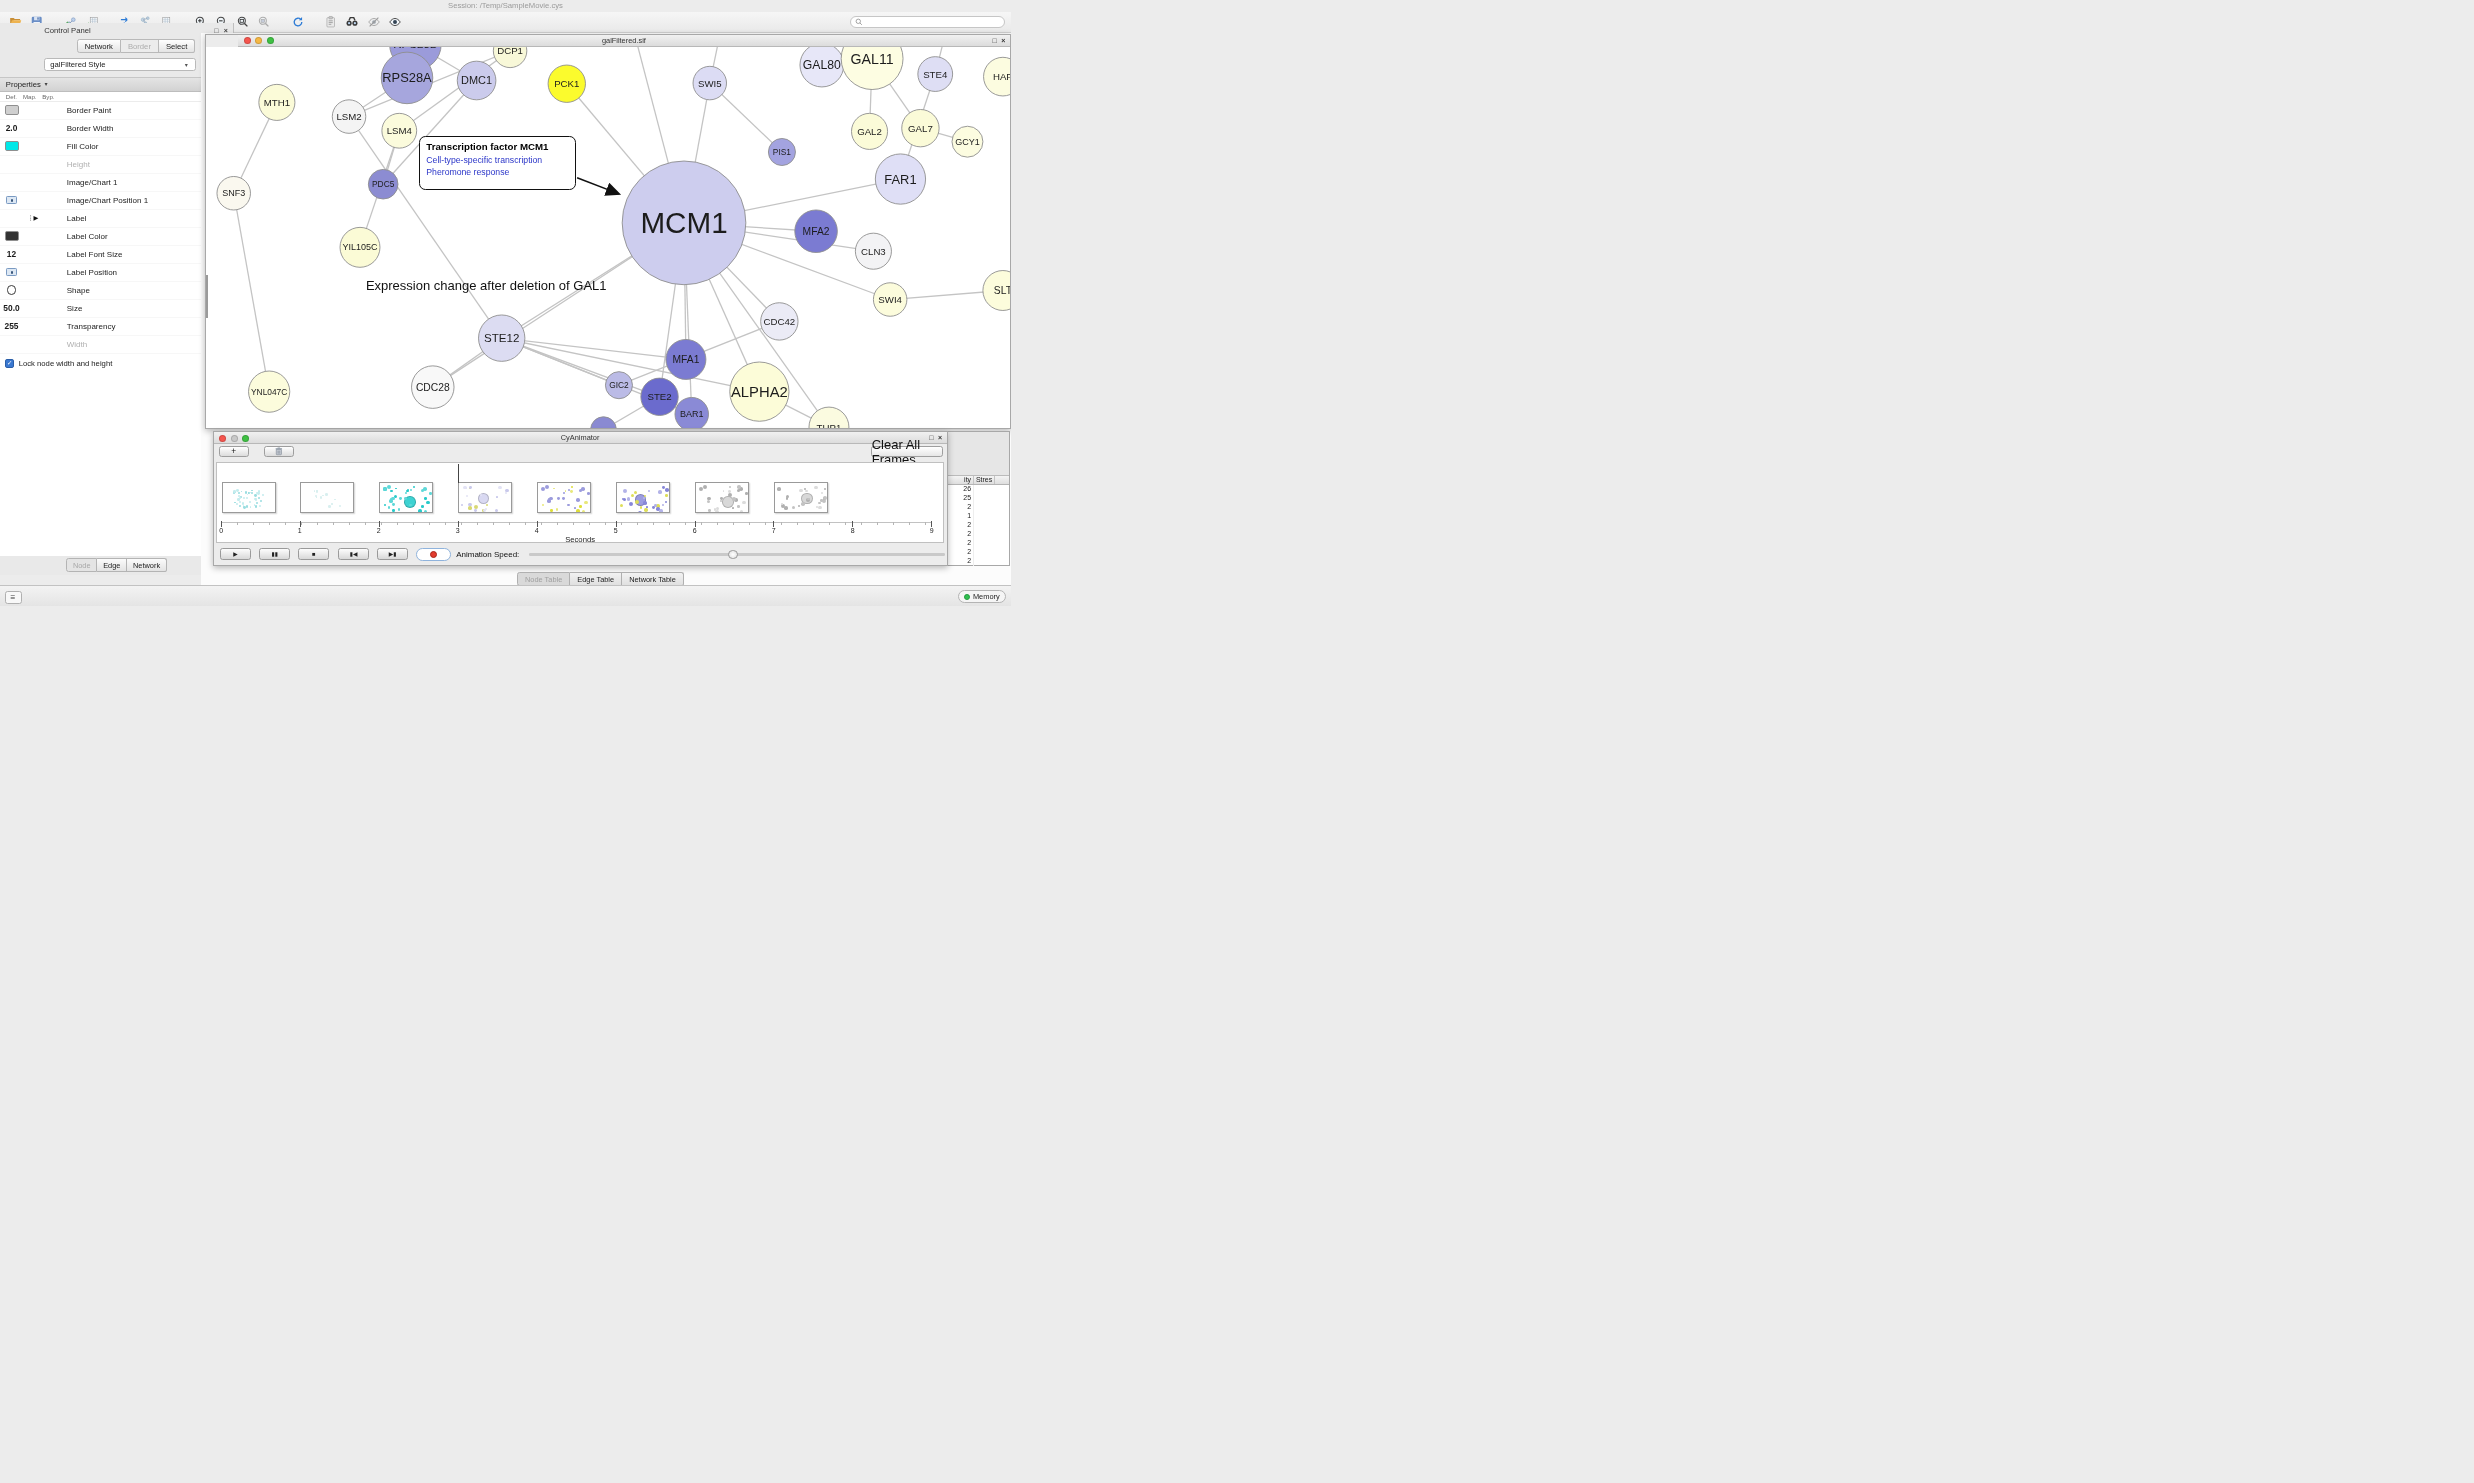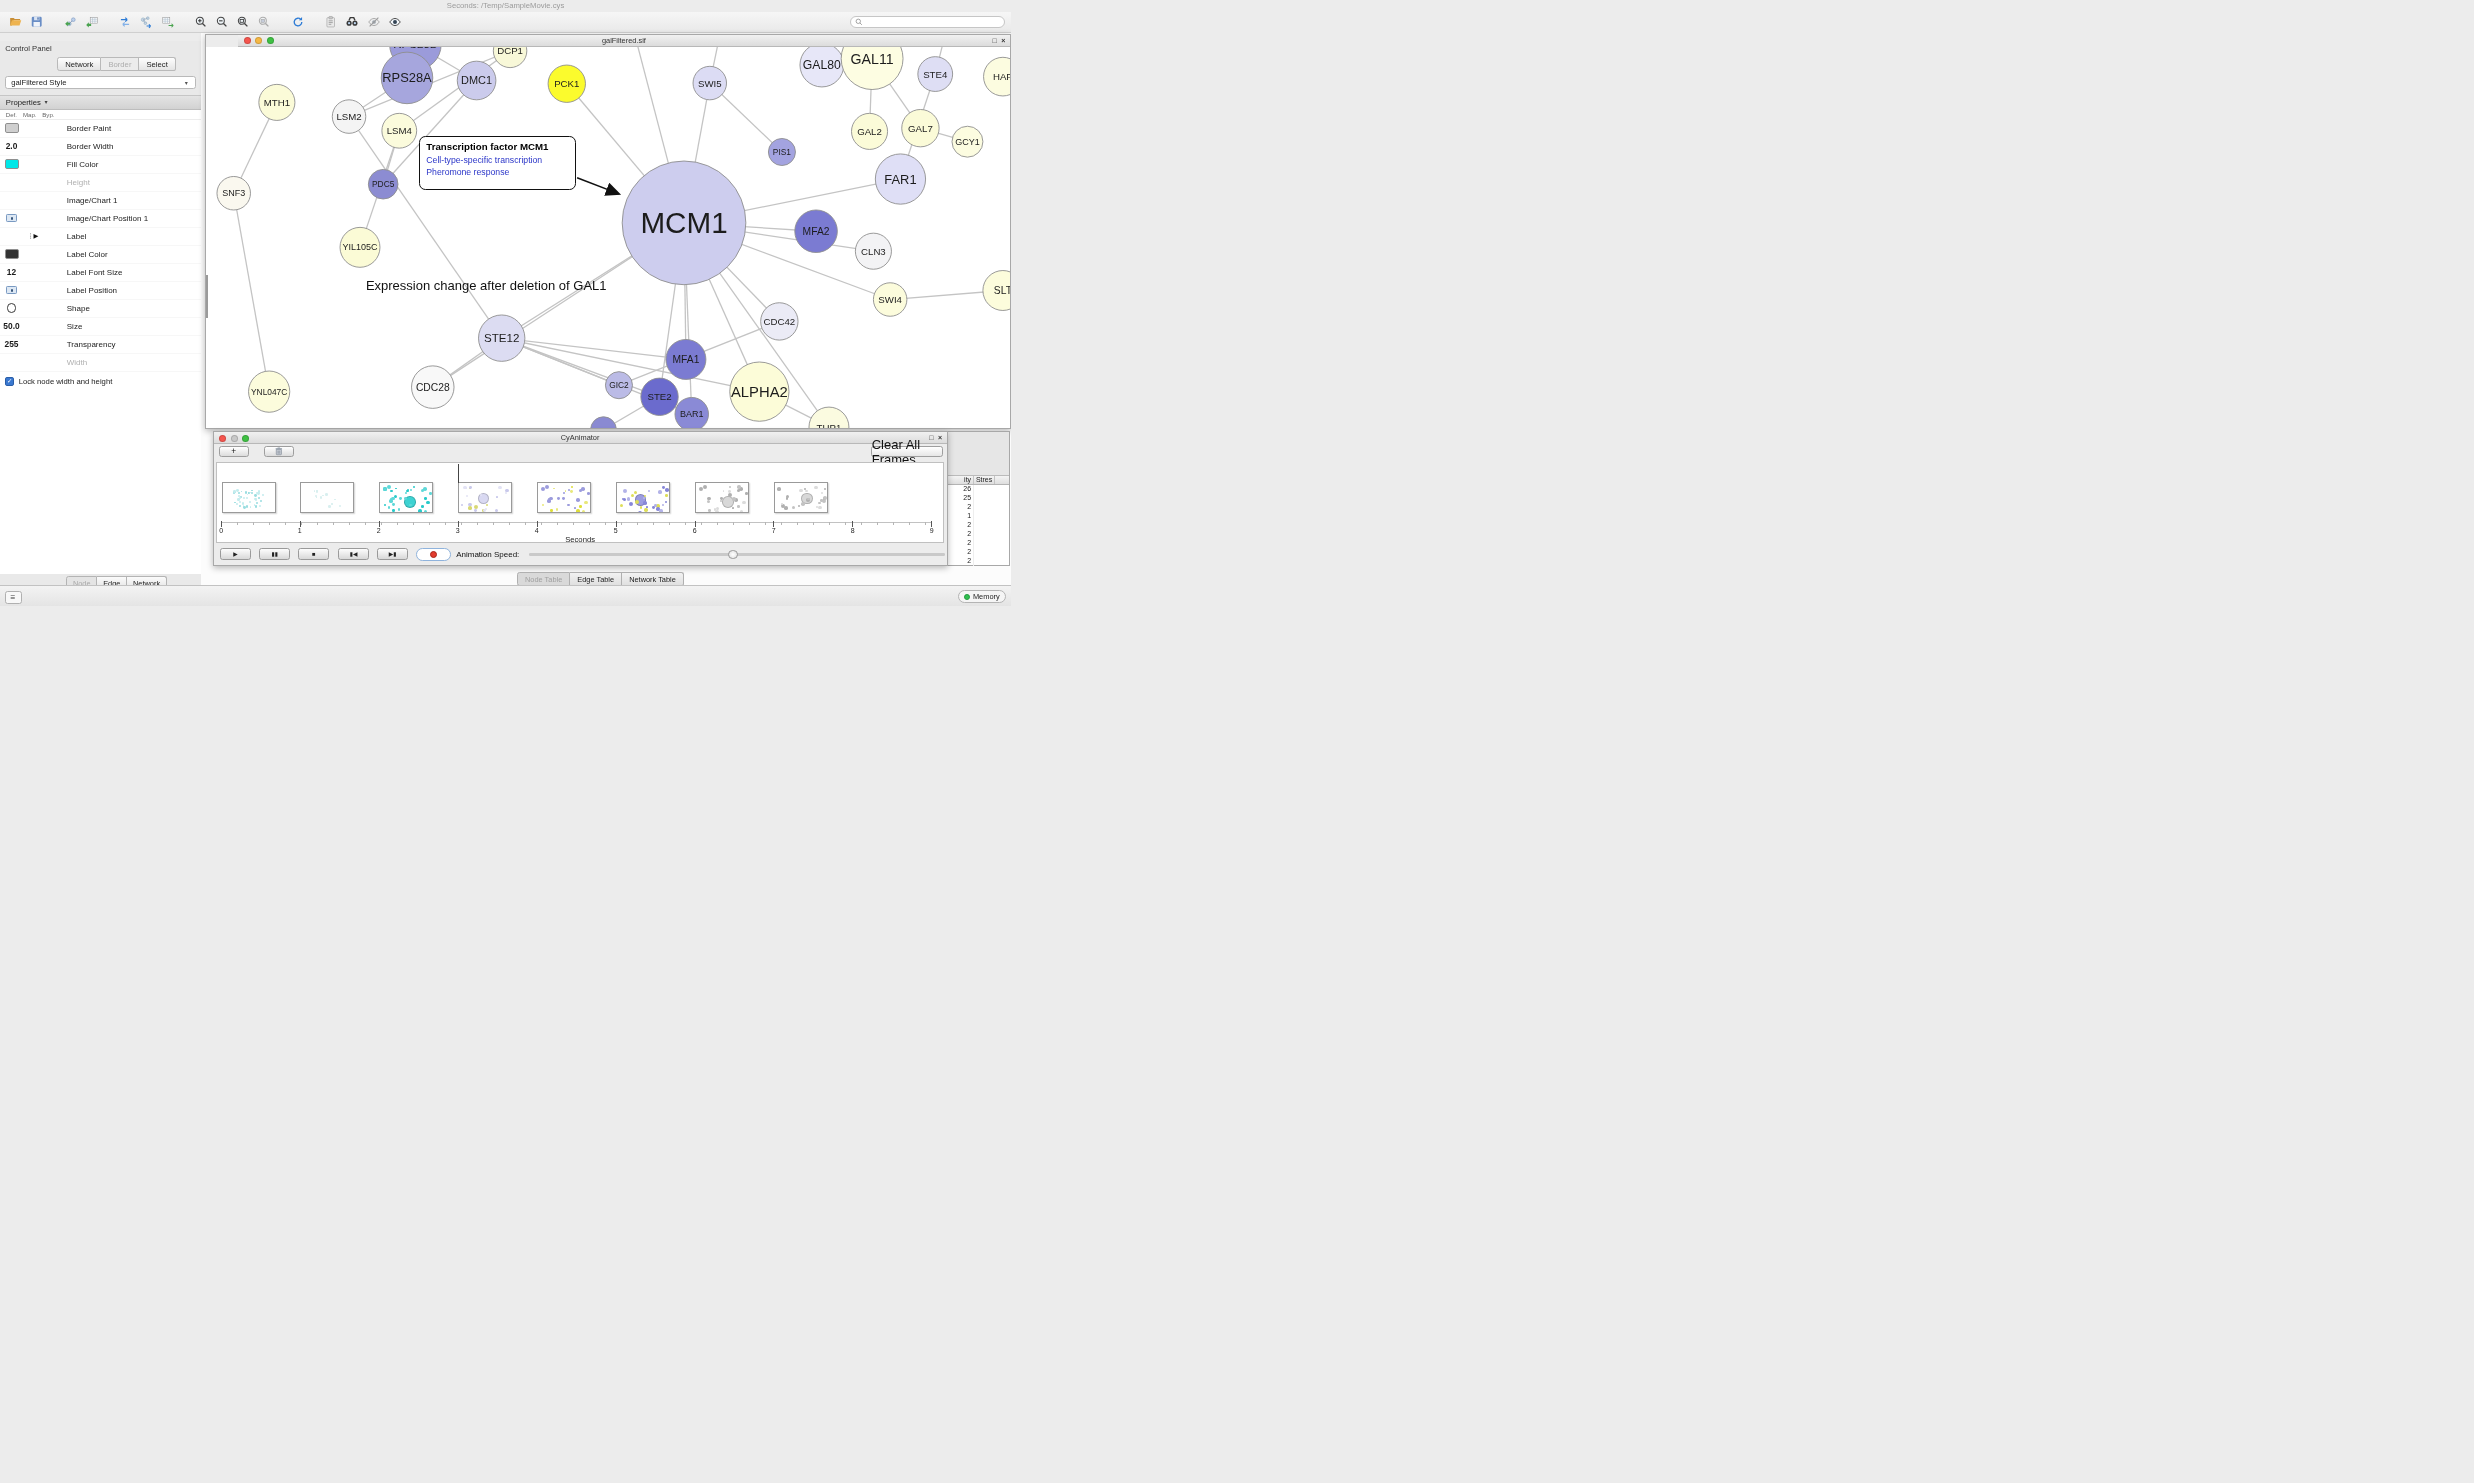--- a/index.html
+++ b/index.html
@@ -12,21 +12,21 @@
     font-size:7.7px;color:#9b9b9b;line-height:11.6px;}
   .toolbar{position:absolute;top:11.6px;left:0;right:0;height:21px;background:linear-gradient(#f6f6f6,#e9e9e9);
     border-bottom:0.6px solid #cfcfcf;display:flex;align-items:center;padding:0 6.4px;gap:1.9px;}
   .tbtn{width:19.3px;height:18px;display:flex;align-items:center;justify-content:center;border-radius:2.6px;}
   .tsep{width:10.3px;height:18px;}
   .searchbox{margin-left:auto;width:155px;height:12.2px;background:#fff;border:0.6px solid #c6c6c6;border-radius:6.4px;
     display:flex;align-items:center;padding:0 4.5px;gap:3.2px;}
   .searchbox input{border:none;outline:none;flex:1;font-size:7px;background:transparent;font-family:"Liberation Sans",sans-serif;}
 
   
-  .cpanel{position:absolute;left:0;top:41px;width:234px;height:552px;background:#e9e9e9;border-right:0.6px solid #bfbfbf;}
+  .cpanel{position:absolute;left:0;top:23px;width:234px;height:552px;background:#e9e9e9;border-right:0.6px solid #bfbfbf;padding-left:39px;}
   .cpanel-head{height:15.5px;display:flex;align-items:center;padding:0 5.2px;font-size:7.7px;color:#333;}
   .winicons{margin-left:auto;display:flex;gap:5.2px;color:#444;font-size:7px;line-height:1;}
   .cptabs{display:flex;justify-content:center;margin:0.6px 0 4.5px;}
   .cptab{font-size:7.7px;padding:1.6px 7px;background:linear-gradient(#fefefe,#e4e4e4);border:0.6px solid #b9b9b9;
     border-left-width:0;color:#222;}
   .cptab:first-child{border-radius:2.6px 0 0 2.6px;border-left-width:0.6px;}
   .cptab:last-child{border-radius:0 2.6px 2.6px 0;text-align:center;}
   .cptab.active{color:#adadad;background:#ececec;}
   .stylerow{display:flex;padding:0 4.5px;gap:5.8px;margin-bottom:5.8px;}
   .styledd{flex:1;height:13.5px;background:#fff;border:0.6px solid #b9b9b9;border-radius:2.6px;font-size:7.7px;
@@ -146,21 +146,21 @@
   .membtn{position:absolute;right:5.2px;top:3.9px;width:48px;height:13.5px;border:0.6px solid #b4b4b4;border-radius:7px;
     background:#f5f5f5;display:flex;align-items:center;justify-content:center;gap:3.2px;font-size:7.4px;color:#222;text-align:right;}
   .memdot{width:5.8px;height:5.8px;border-radius:50%;background:#2fbf4f;border:0.6px solid #1f9a3a;}
 </style>
 </head>
 <body>
 
 <div id="app">
 
   <div class="titlebar">
-    <span>Seconds: /Temp/SampleMovie.cys</span>
+    <span>Session: /Temp/SampleMovie.cys</span>
   </div>
 
   <div class="toolbar">
     <div id="tb-icons" style="display:flex;align-items:center;gap:1.9px;">
         <div class="tbtn">
           <svg width="14" height="14" viewBox="0 0 24 24">
             <path d="M2 18V5h6l2 2h9v2H8l-3 9z" fill="#c98f36"></path>
             <path d="M5 9h16l-3 9H2z" fill="#eeb34f"></path>
           </svg>
         </div>

